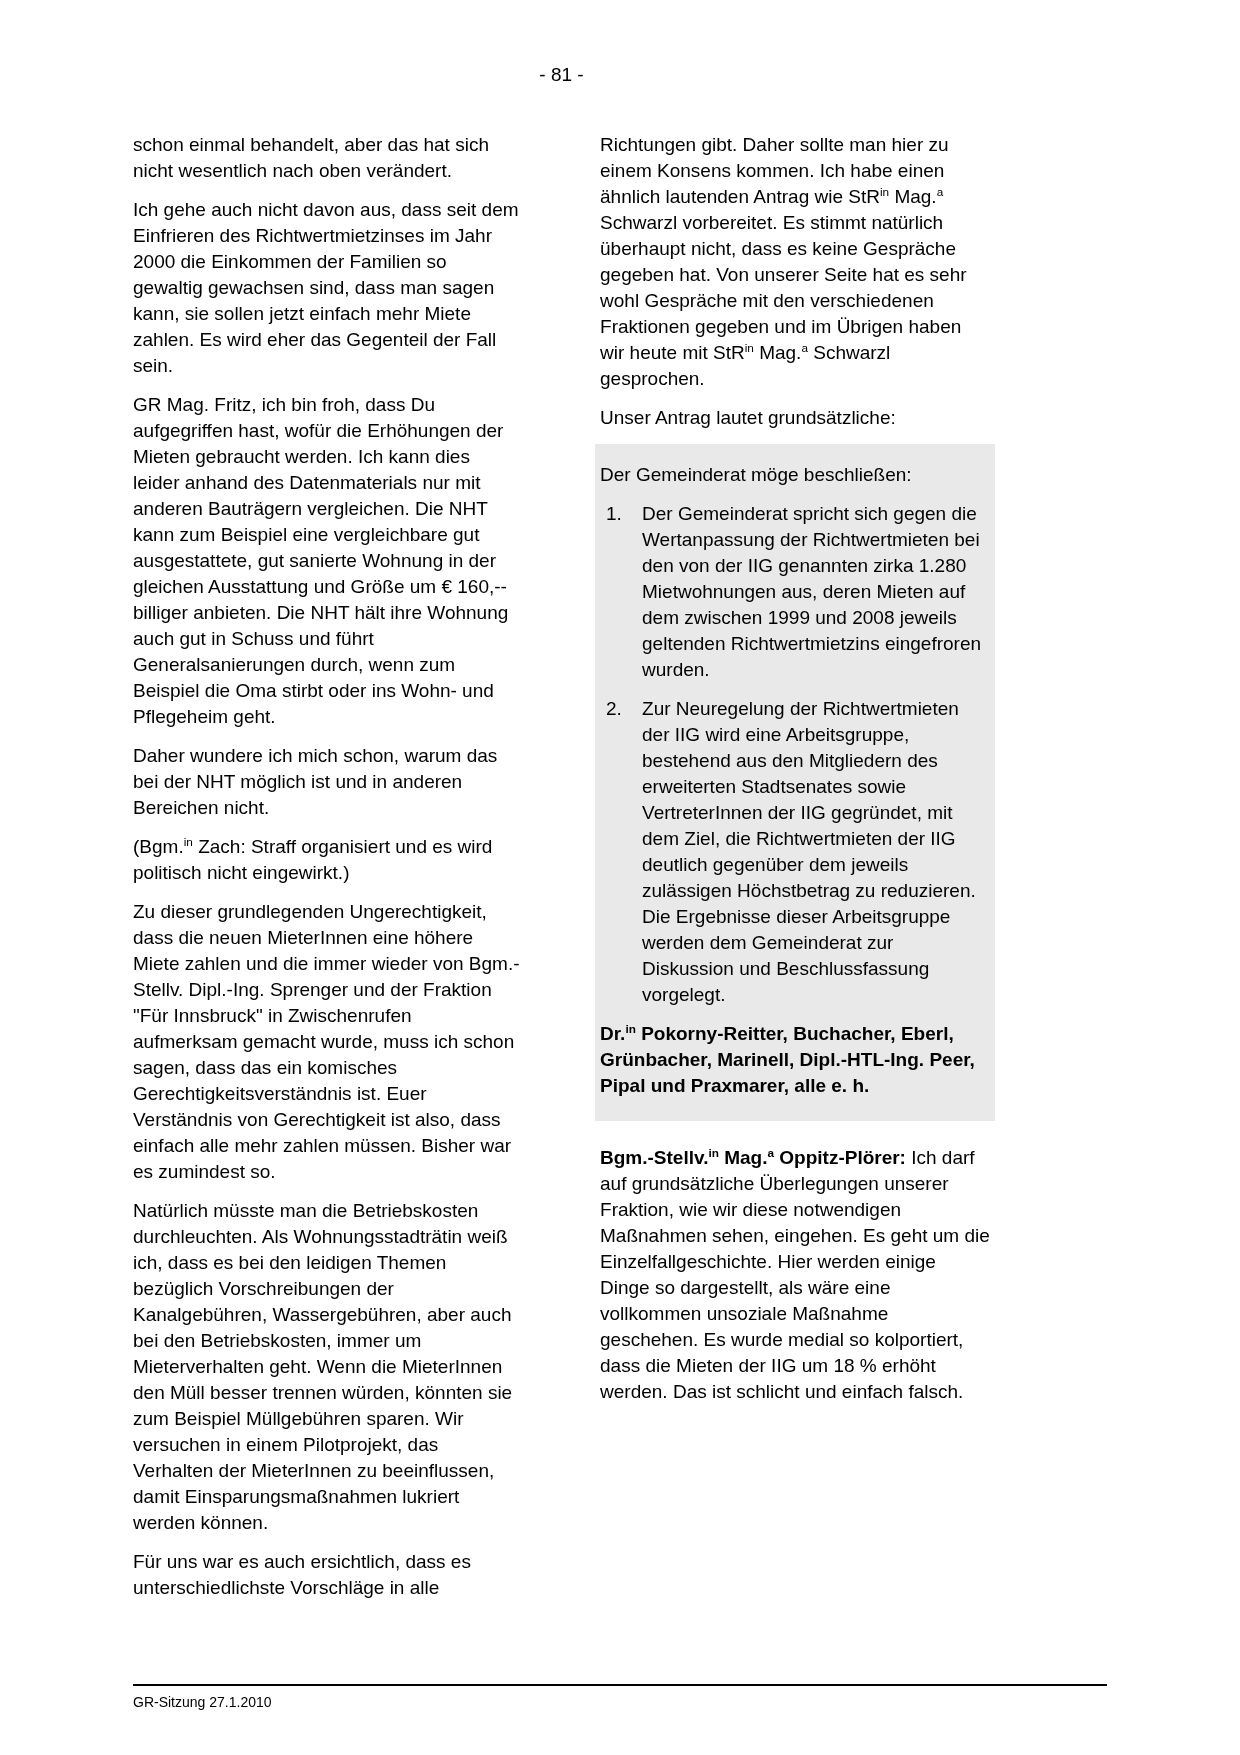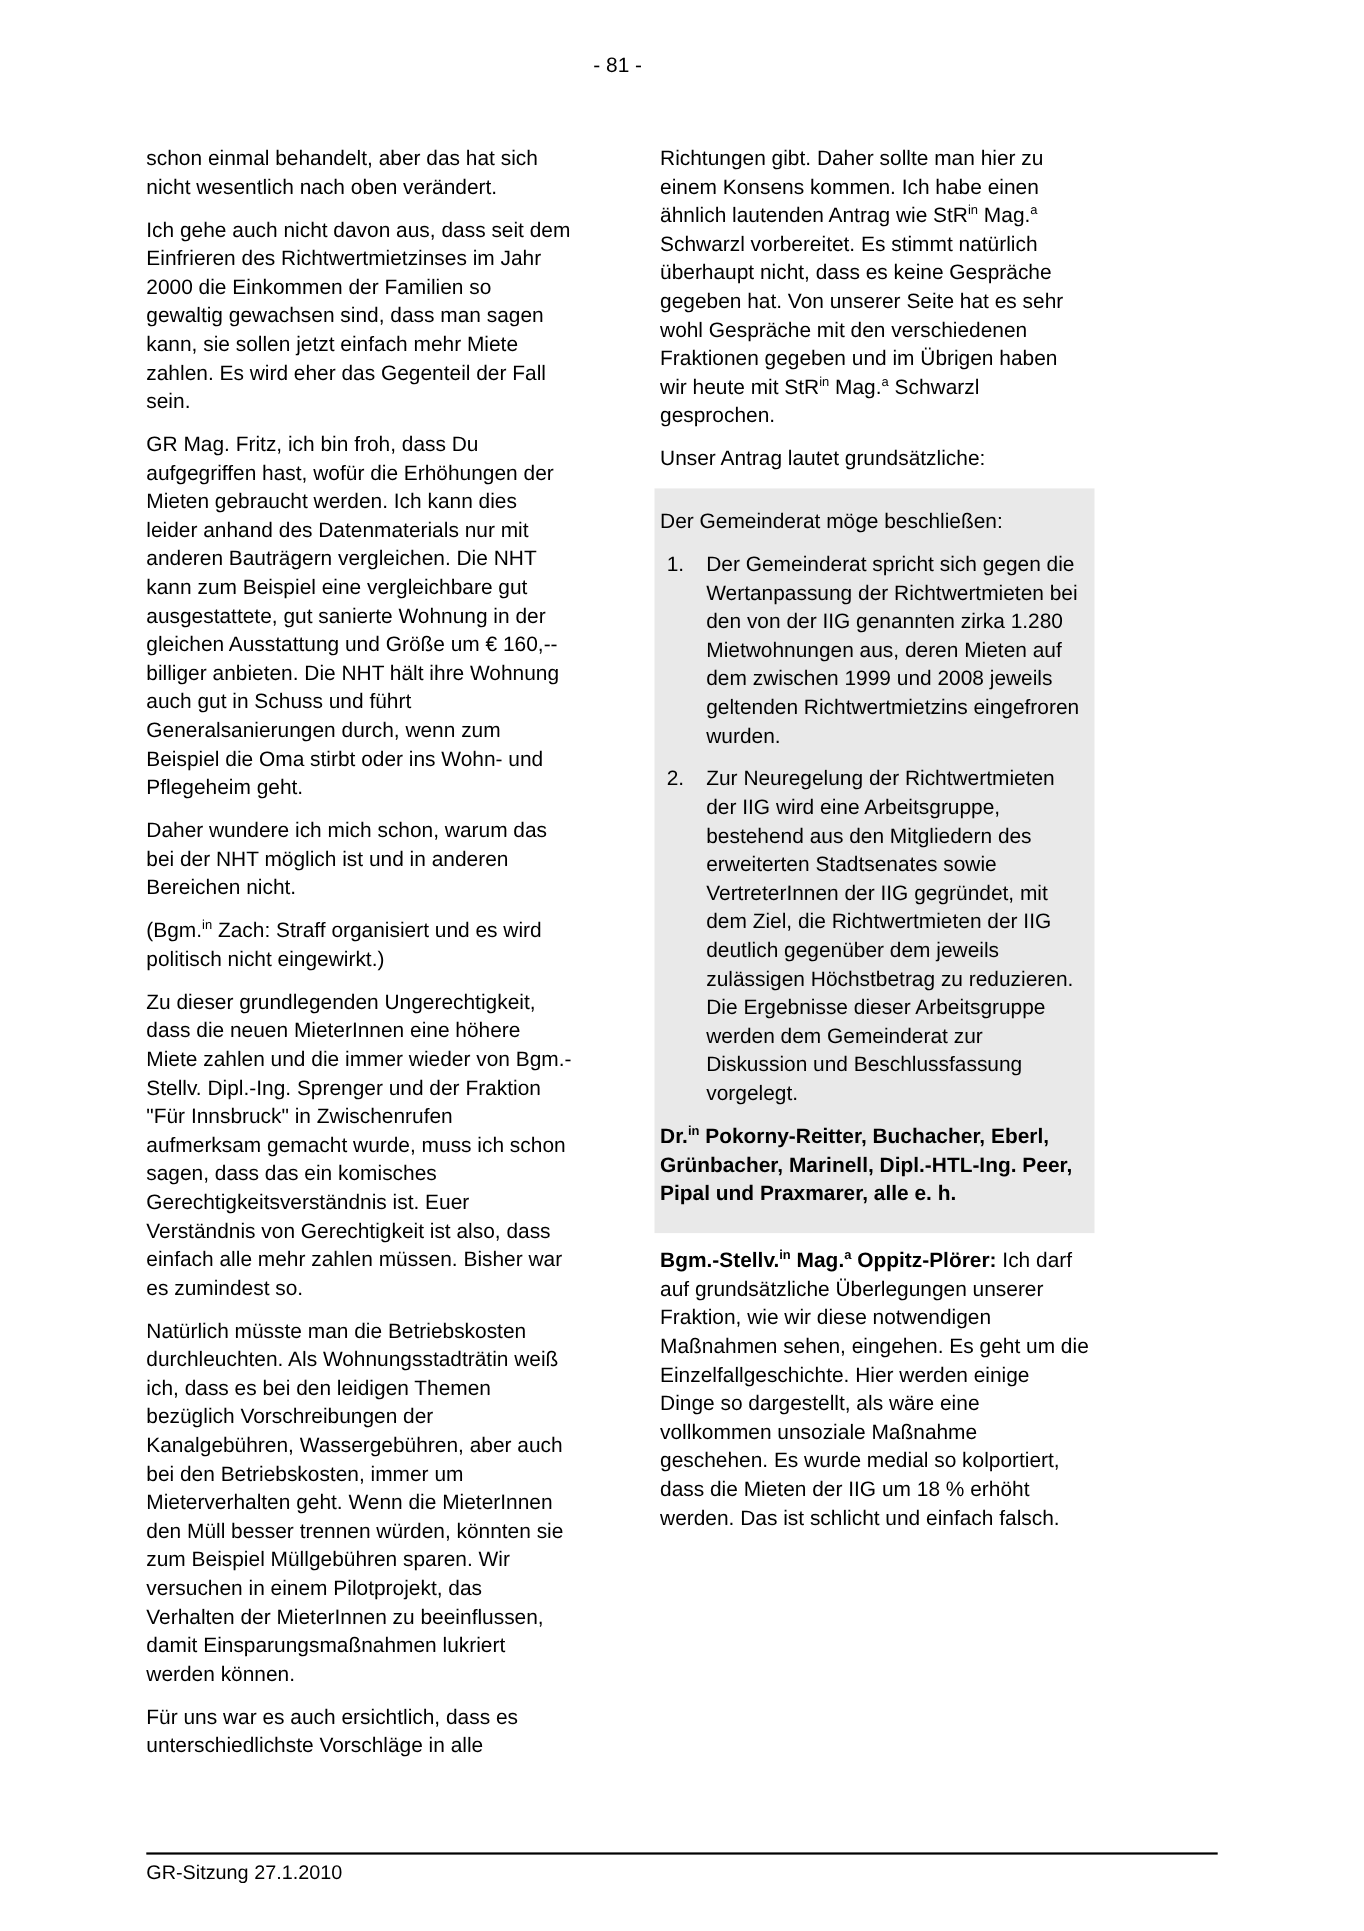--- a/index.html
+++ b/index.html
@@ -9,55 +9,55 @@
     height: 1755px;
     position: relative;
     font-family: "Liberation Sans", "DejaVu Sans", sans-serif;
     font-size: 19px;
     line-height: 26px;
     color: var(--text-color, #000000);
     overflow: hidden;
   }
   .page-number {
     position: absolute;
-    top: 47px;
+    top: 62px;
     left: 133px;
     width: 857px;
     text-align: center;
   }
   .columns {
     position: absolute;
     left: 133px;
     top: 132px;
     width: 857px;
     display: flex;
     gap: 79px;
     align-items: flex-start;
   }
   .col-left  { width: 400px; }
   .col-right { width: 402px; }
   .para { margin-bottom: 13px; text-align: left; }
   sup { font-size: 0.62em; line-height: 0; vertical-align: super; }
   .b { font-weight: 700; }
   .motion-box {
     background: var(--highlight-bg, #e9e9e9);
-    margin: 1px -5px 13px -5px;
+    margin: 1px -5px 24px -5px;
     padding: 18px 5px 9px 5px;
   }
   .motion-box .para { margin-bottom: 13px; }
   .motion-item { display: flex; margin-bottom: 13px; padding-left: 6px; }
   .item-num { width: 36px; flex: none; }
   .item-body { flex: 1; }
   .signatories { margin-bottom: 0; font-weight: bold; }
   .page-footer {
     position: absolute;
     left: 133px;
     top: 1684px;
     width: 974px;
-    font-size: 18px;
+    font-size: 14px;
     line-height: 22px;
   }
   .footer-rule { border-top: 2px solid #000; margin-bottom: 5px; }
 </style>
 </head>
 <body>
 
 <div class="page">
 
   <div class="page-number">- 81 -</div>

